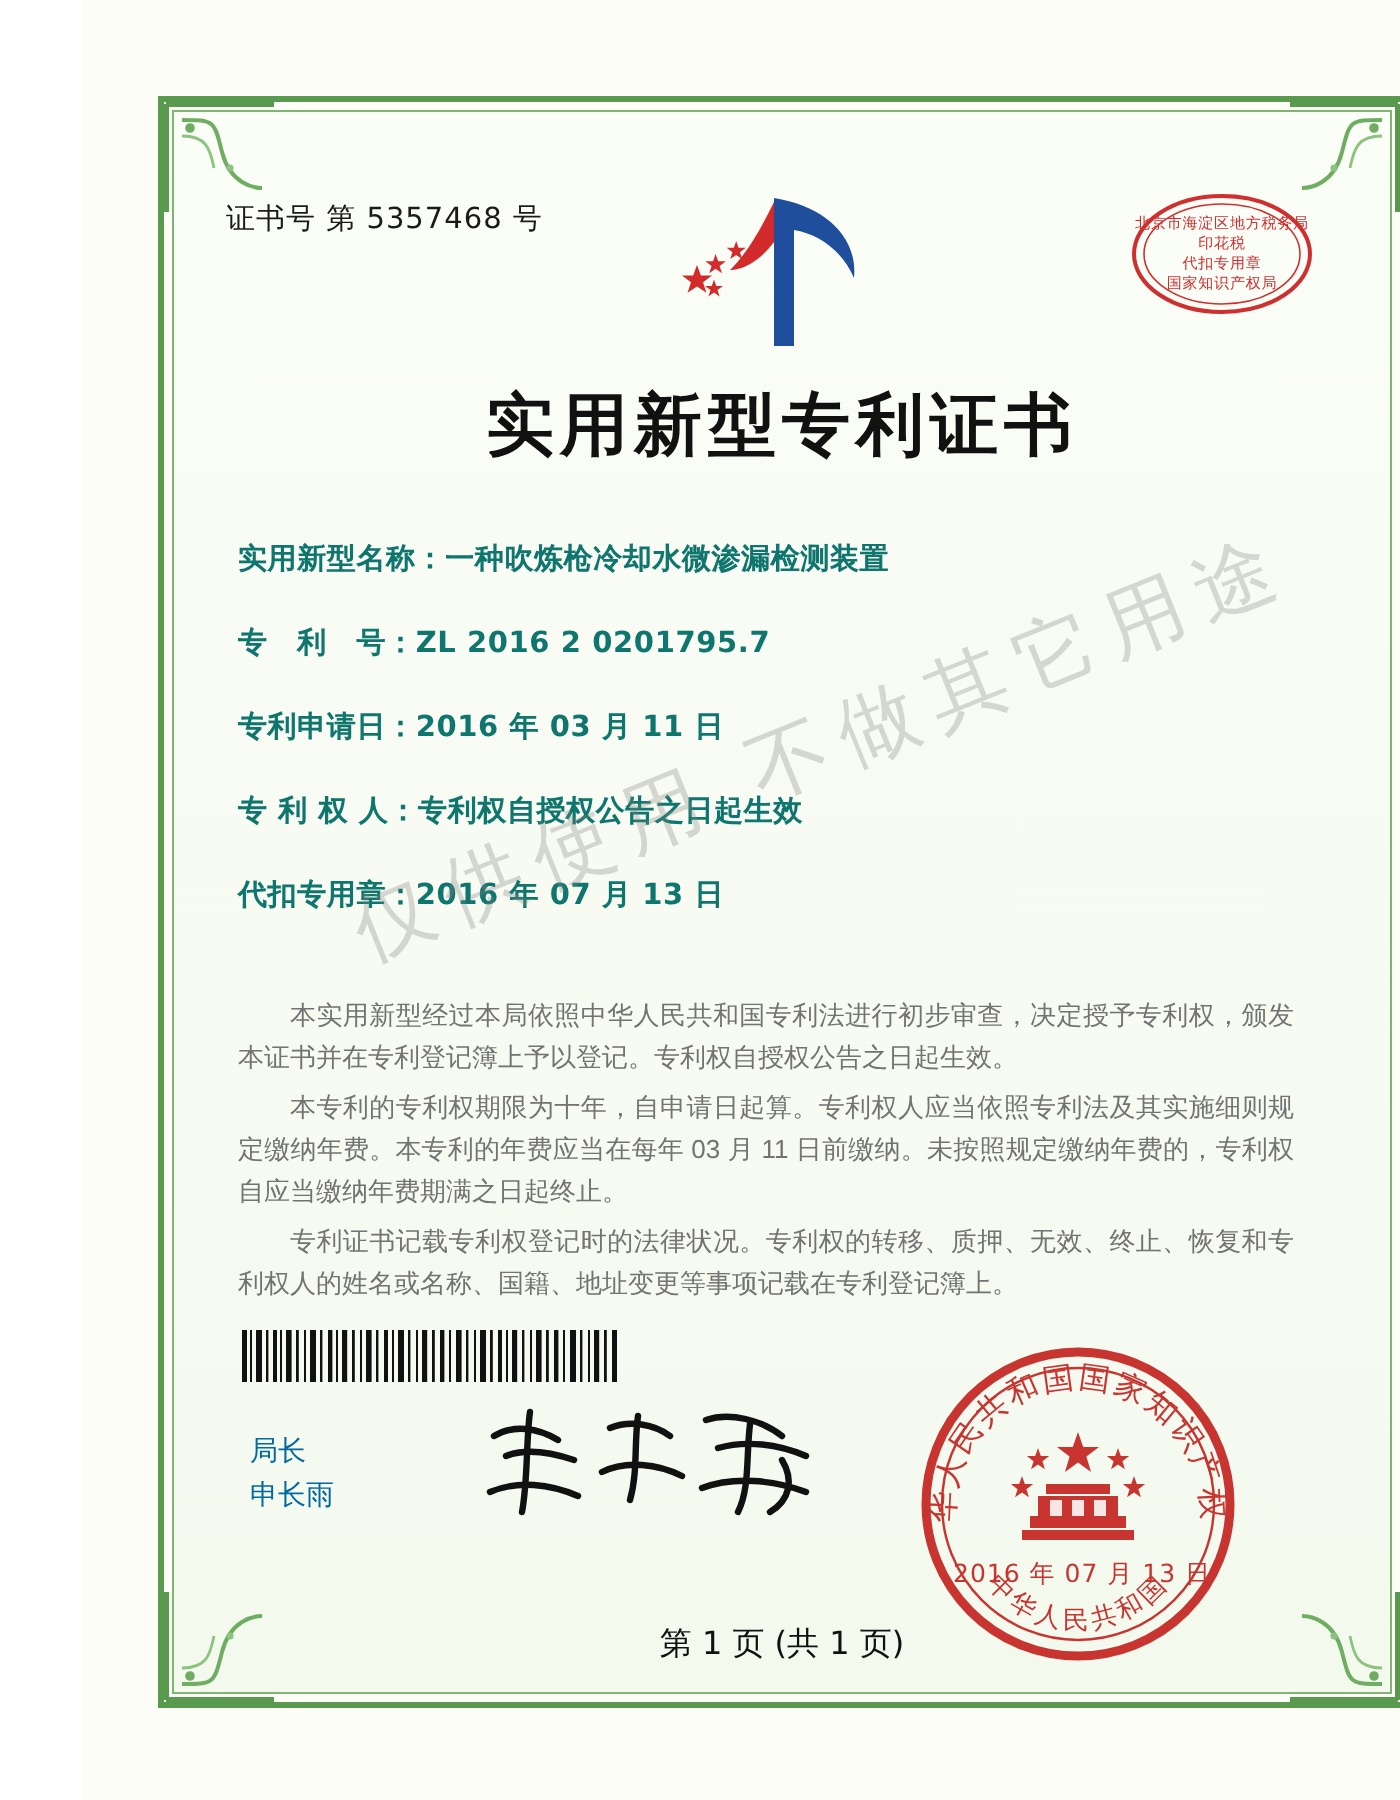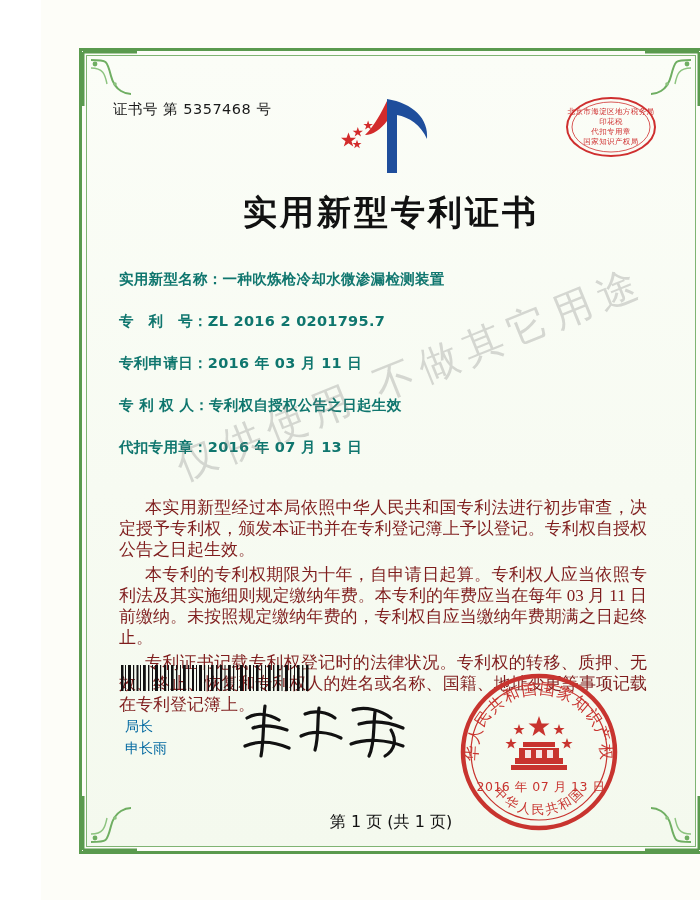--- a/index.html
+++ b/index.html
@@ -134,25 +134,25 @@
   }
   .field-value {
     display: inline-block;
   }
 
   
   .body-text {
     position: absolute;
     left: 78px; top: 497px;
     width: 528px;
-    font-size: 17px;
+    font-size: 13px;
     line-height: 21px;
-    color: #7f1d1d;
+    color: #737373;
     text-align: justify;
-    font-family: Liberation Serif, serif;
+    font-family: Liberation Sans, sans-serif;
   }
   .body-text p {
     margin: 0 0 4px 0;
     text-indent: 26px;
   }
 
   
   .barcode {
     position: absolute;
     left: 80px; top: 665px;

